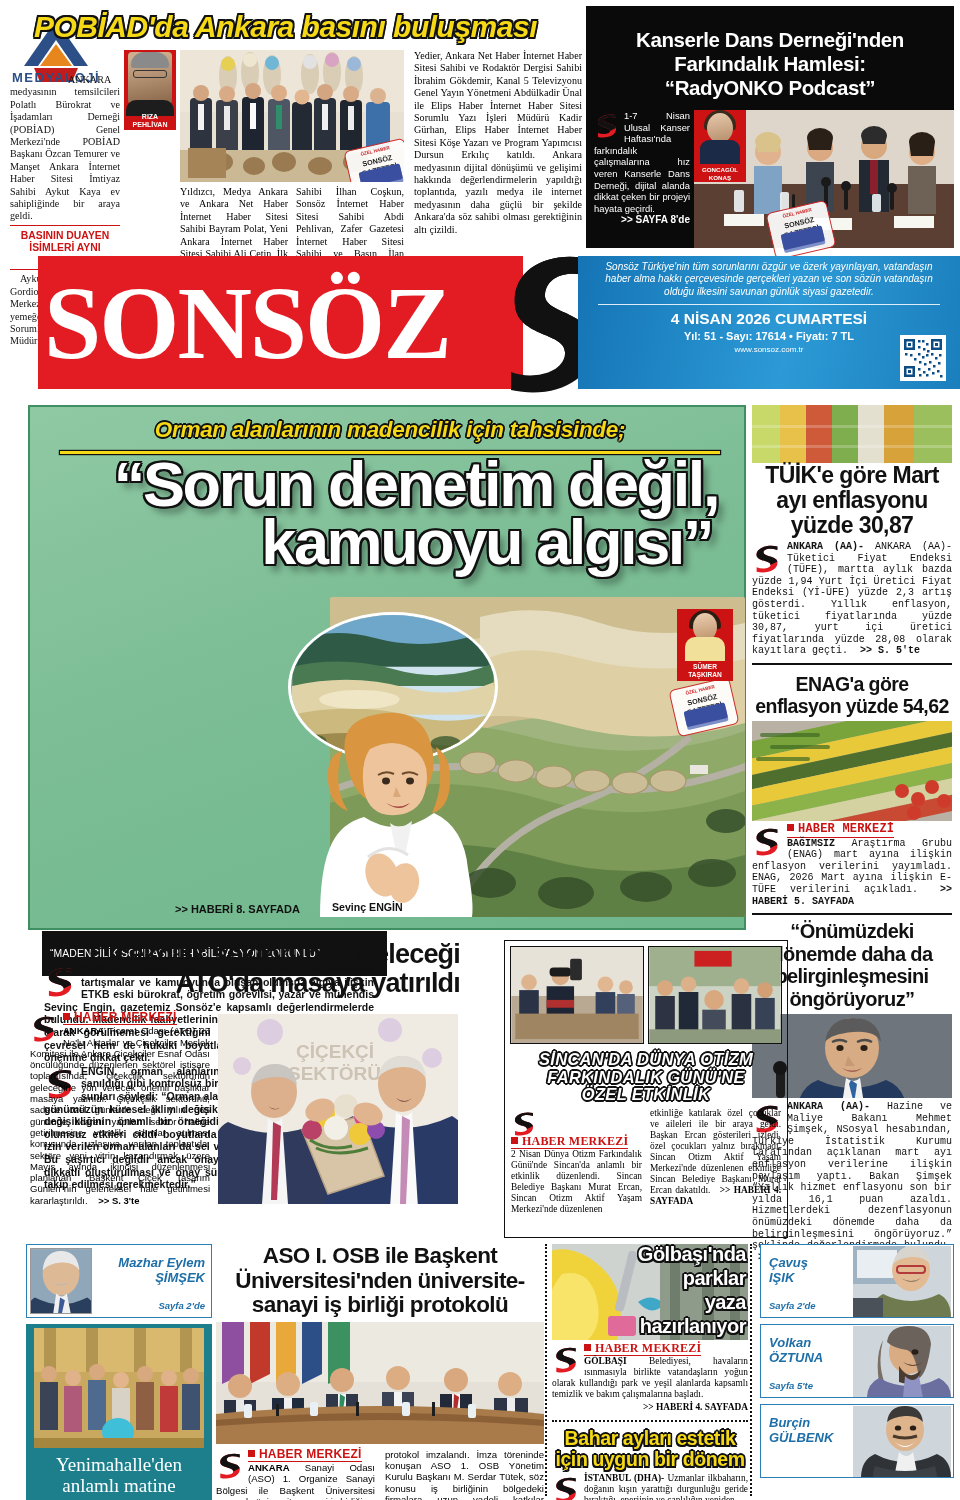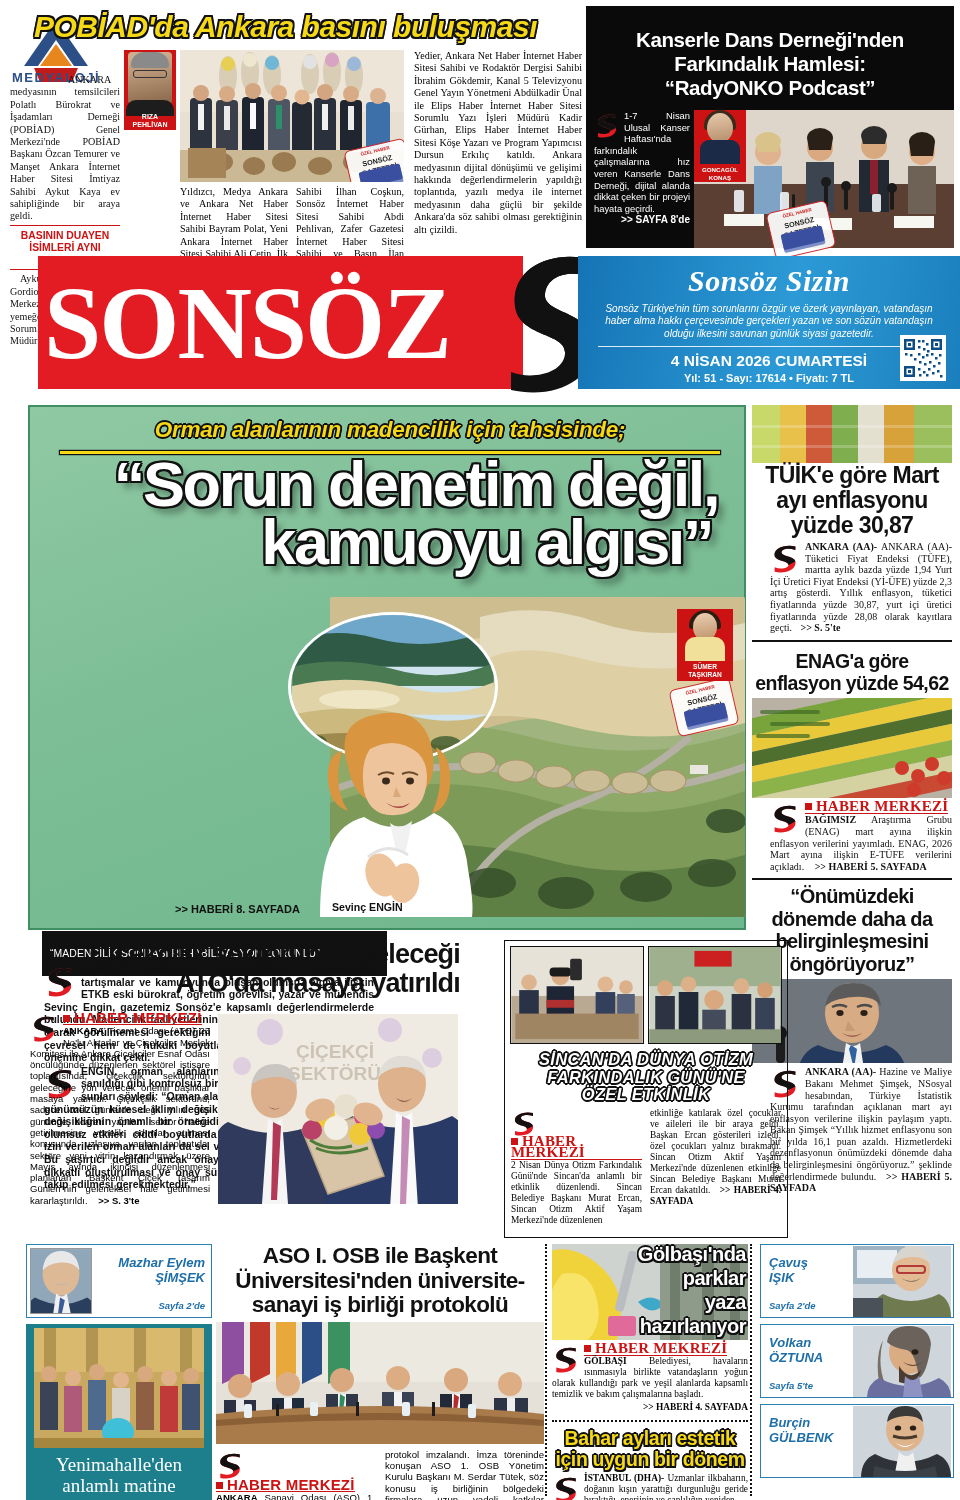--- a/index.html
+++ b/index.html
@@ -10,21 +10,21 @@
     overflow: hidden;
   }
   .page { position: relative; width: 960px; height: 1500px; background: #fff; }
   .bold { font-weight: bold; }
 
   
   .smark { display:inline-block; position:relative; vertical-align:top; }
   .smark svg { display:block; }
 
   .redsq { display:inline-block; width:7px; height:7px; background:#cc1212; vertical-align:1px; margin-right:4px;}
-  .habermerkezi { color:#cc1212; font-weight:bold; font-size:15px; letter-spacing:.2px;
+  .habermerkezi { color:#cc1212; font-weight:bold; font-size:12px; letter-spacing:.2px;
       border-bottom:1.5px solid #cc1212; display:inline-block; padding-bottom:1px;}
 
   
   .topstrip { position:absolute; left:0; top:0; width:960px; height:254px; background:#fff; }
 
   .pobiad-left { position:absolute; left:6px; top:6px; width:575px; height:242px; }
   .medyaloji { position:absolute; left:4px; top:8px; width:120px; height:72px; }
   .pob-head {
     position:absolute; left:28px; top:2px; width:548px; height:40px;
     font-family:"Liberation Sans", sans-serif; font-weight:bold; font-style:italic;
@@ -149,22 +149,22 @@
   .leadpage { position:absolute; left:175px; top:903px; font-family:"Liberation Sans",sans-serif;
       font-weight:bold; font-size:11px; color:#111; }
 
   
   .rcol { position:absolute; left:752px; top:405px; width:200px; }
   .rcol h2 { text-align:center; font-family:"Liberation Sans",sans-serif; font-weight:bold;
       color:#111; letter-spacing:-0.6px; }
   .tuik-h { font-size:23px; line-height:25px; }
   .enag-h { font-size:19.5px; line-height:22px; margin-top:8px;}
   .sim-h  { font-size:20px; line-height:22.5px; }
-  .rbody { font-family:Liberation Serif, serif; font-size:10px; line-height:11.6px; text-align:justify;
-      color:#111; margin-top:3px;margin-left:18px; }
+  .rbody { font-family:Liberation Mono, monospace; font-size:10px; line-height:11.6px; text-align:justify;
+      color:#111; margin-top:3px; }
   .rthumb { width:200px; height:58px; overflow:hidden; }
   .enagimg{ width:200px; height:100px; overflow:hidden; margin-top:4px; }
   .simimg { width:200px; height:84px; overflow:hidden; margin-top:4px; background:#6a6f77;}
   .rrule { border-top:2px solid #111; margin:6px 0 5px; }
 
   
   .cicek { position:absolute; left:28px; top:940px; width:432px; height:298px; }
   .cicek h2 { text-align:right; font-family:"Liberation Sans",sans-serif; font-weight:bold;
       font-size:27px; line-height:29px; color:#111; letter-spacing:-0.8px; }
   .cicek .body { position:absolute; left:2px; top:72px; width:180px;
@@ -438,21 +438,20 @@
   <div class="masthead">
     <div class="mh-red"></div>
     <div class="mh-title">SONSÖZ</div>
     <div class="mh-swoosh">
       <svg viewBox="0 0 96 140" class="fig">
         <path d="M78 4 C42 -2, 6 16, 10 52 C14 84, 62 78, 60 100 C58 120, 26 126, 6 118 L6 136 C52 146, 92 124, 88 88 C84 56, 38 60, 40 40 C42 22, 62 16, 84 22 Z" fill="#111"></path>
         <path d="M78 4 C42 -2, 6 16, 10 52 C14 84, 62 78, 60 100 L88 88 C84 56, 38 60, 40 40 C42 22, 62 16, 84 22 Z" fill="#111"></path>
       </svg>
     </div>
     <div class="mh-blue">
-      <div class="mh-sizin">Sonsöz Sizin</div>
       <div class="mh-desc">Sonsöz Türkiye'nin tüm sorunlarını özgür ve özerk yayınlayan, vatandaşın haber alma hakkı çerçevesinde gerçekleri yazan ve son sözün vatandaşın olduğu ilkesini savunan günlük siyasi gazetedir.</div>
       <div class="mh-hr"></div>
       <div class="mh-date">4 NİSAN 2026 CUMARTESİ</div>
       <div class="mh-meta">Yıl: 51 - Sayı: 17614 • Fiyatı: 7 TL</div>
       <div class="mh-url">www.sonsoz.com.tr</div>
       <div class="qr">
         <svg viewBox="0 0 42 42" class="fig">
           <rect width="42" height="42" fill="#fff"></rect>
           <g fill="#0b4d84">
             <rect x="2" y="2" width="11" height="11"></rect>

